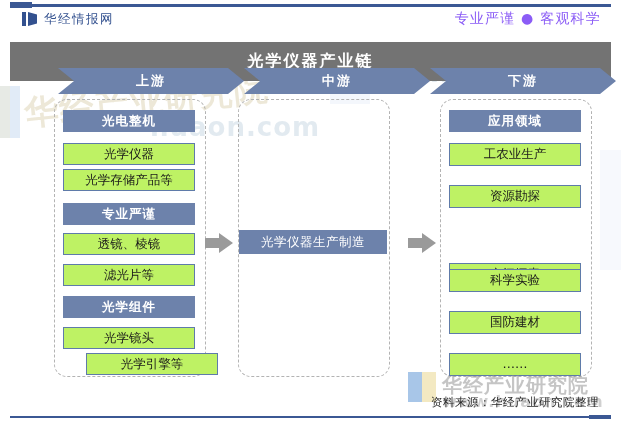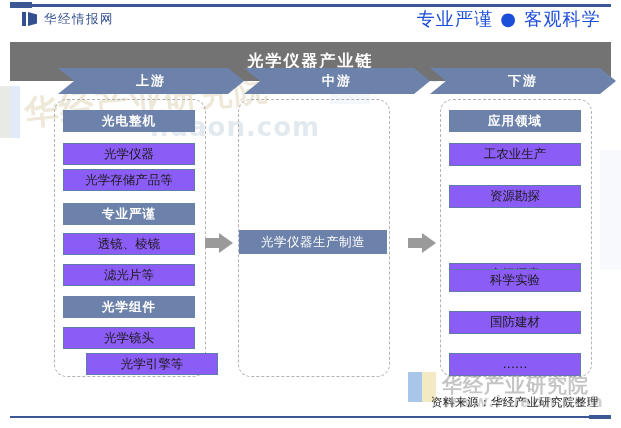--- a/index.html
+++ b/index.html
@@ -96,22 +96,22 @@
   .brand-mark i.r {
     left: 6px; width: 9px;
     clip-path: polygon(0 0, 100% 18%, 100% 82%, 0 100%);
   }
   .brand-text {
     font-size: 12.5px;
     color: #33518f;
     letter-spacing: 1.5px;
   }
   .tagline {
-    font-size: 18px;
-    color: #1d4ed8;
+    font-size: 14px;
+    color: #8b5cf6;
     letter-spacing: 1.2px;
     padding-right: 10px;
   }
 
   
   .title-banner {
     position: absolute;
     left: 10px; right: 10px; top: 31px;
     height: 39px;
     background: #737373;
@@ -179,21 +179,21 @@
     line-height: 1;
   }
   .cell.hdr {
     background: #6d82ab;
     border: 1px solid #6d82ab;
     color: #ffffff;
     font-weight: bold;
     letter-spacing: 1px;
   }
   .cell.item {
-    background: #8b5cf6;
+    background: #bef264;
     border: 1px solid #5f7ba9;
     color: #1a1a1a;
   }
   .cell.mid-main {
     background: #6d82ab;
     border: 1px solid #6d82ab;
     color: #ffffff;
     font-size: 12.5px;
     letter-spacing: .5px;
   }

